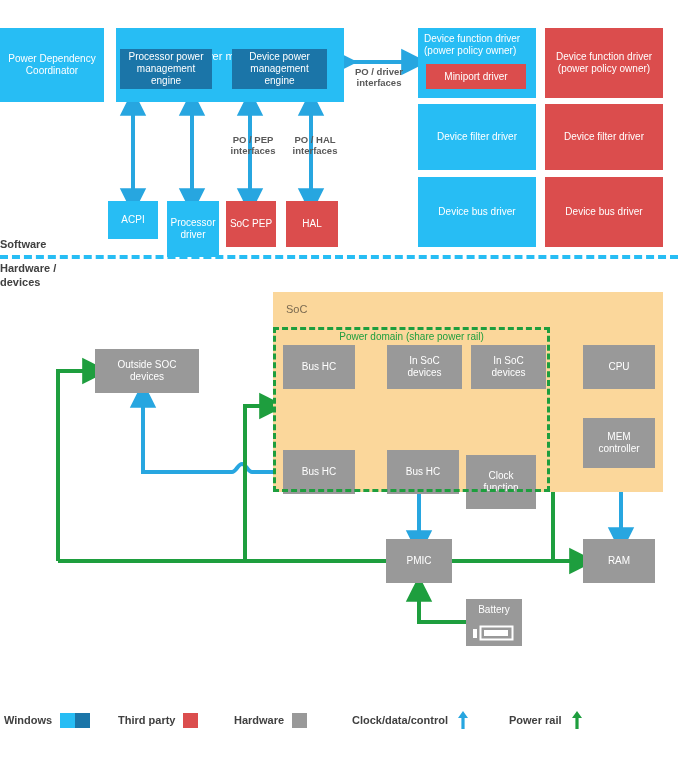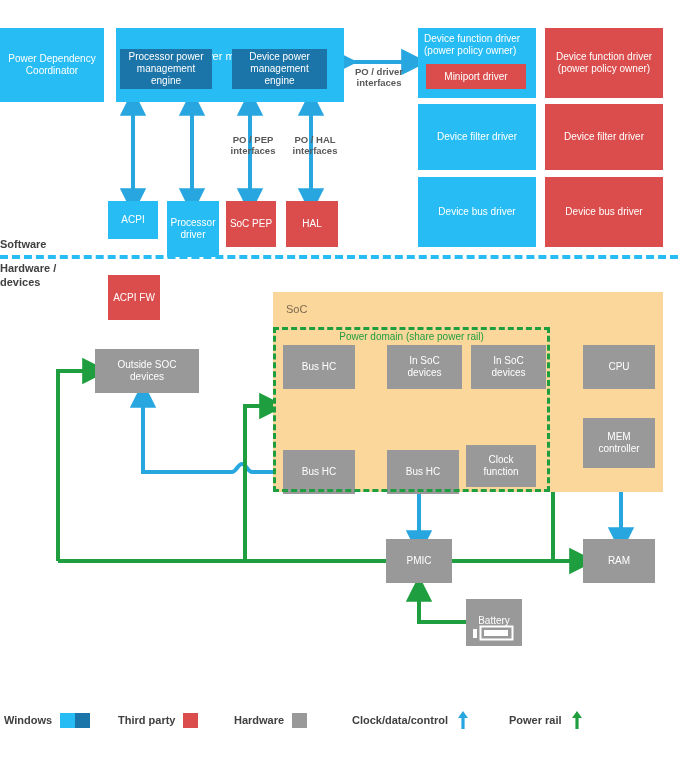--- a/index.html
+++ b/index.html
@@ -180,23 +180,20 @@
     <div>Device bus driver</div>
   </div>
 
   <div class="divider"></div>
   <div class="plain" style="left:0px;top:238px;text-align:right;">Software</div>
   <div class="plain" style="left:0px;top:262px;">
     <div>Hardware /</div>
     <div>devices</div>
   </div>
 
-  <div class="box third" style="left:108px;top:275px;width:52px;height:45px;">
-    <div>ACPI FW</div>
-  </div>
 
   <div class="box socbg top" style="left:273px;top:292px;width:390px;height:200px;z-index:2;"></div>
   <div class="soclbl" style="left:286px;top:303px;">SoC</div>
 
   <div class="pdomain" style="left:273px;top:327px;width:277px;height:165px;"></div>
   <div class="pdlbl" style="left:273px;top:331px;width:277px;text-align:center;">Power domain (share power rail)</div>
 
   <div class="box hw" style="left:95px;top:349px;width:104px;height:44px;">
     <div>
       <div>Outside SOC</div>
@@ -219,21 +216,21 @@
       <div>devices</div>
     </div>
   </div>
 
   <div class="box hw" style="left:283px;top:450px;width:72px;height:44px;">
     <div>Bus HC</div>
   </div>
   <div class="box hw" style="left:387px;top:450px;width:72px;height:44px;">
     <div>Bus HC</div>
   </div>
-  <div class="box hw" style="left:466px;top:445px;width:70px;height:42px;">
+  <div class="box hw" style="left:466px;top:455px;width:70px;height:54px;">
     <div>
       <div>Clock</div>
       <div>function</div>
     </div>
   </div>
 
   <div class="box hw" style="left:583px;top:345px;width:72px;height:44px;">
     <div>CPU</div>
   </div>
   <div class="box hw" style="left:583px;top:418px;width:72px;height:50px;">
@@ -242,21 +239,21 @@
       <div>controller</div>
     </div>
   </div>
 
   <div class="box hw" style="left:386px;top:539px;width:66px;height:44px;text-align:center;">
     <div>PMIC</div>
   </div>
   <div class="box hw" style="left:583px;top:539px;width:72px;height:44px;">
     <div>RAM</div>
   </div>
-  <div class="box hw top" style="left:466px;top:599px;width:56px;height:47px;padding-top:16px;text-align:right;">
+  <div class="box hw top" style="left:466px;top:599px;width:56px;height:47px;padding-top:5px;text-align:right;">
     <div>Battery</div>
   </div>
   <svg class="battglyph" style="left:472px;top:625px;width:44px;height:16px;z-index:5;" viewBox="0 0 44 16">
     <rect x="1" y="4" width="4" height="9" fill="#ffffff"></rect>
     <rect x="8.5" y="1.5" width="32" height="13" fill="none" stroke="#ffffff" stroke-width="2"></rect>
     <rect x="12" y="5" width="24" height="6" fill="#ffffff"></rect>
   </svg>
 
   <div class="legend">
     <div class="legitem" style="left:4px;">

